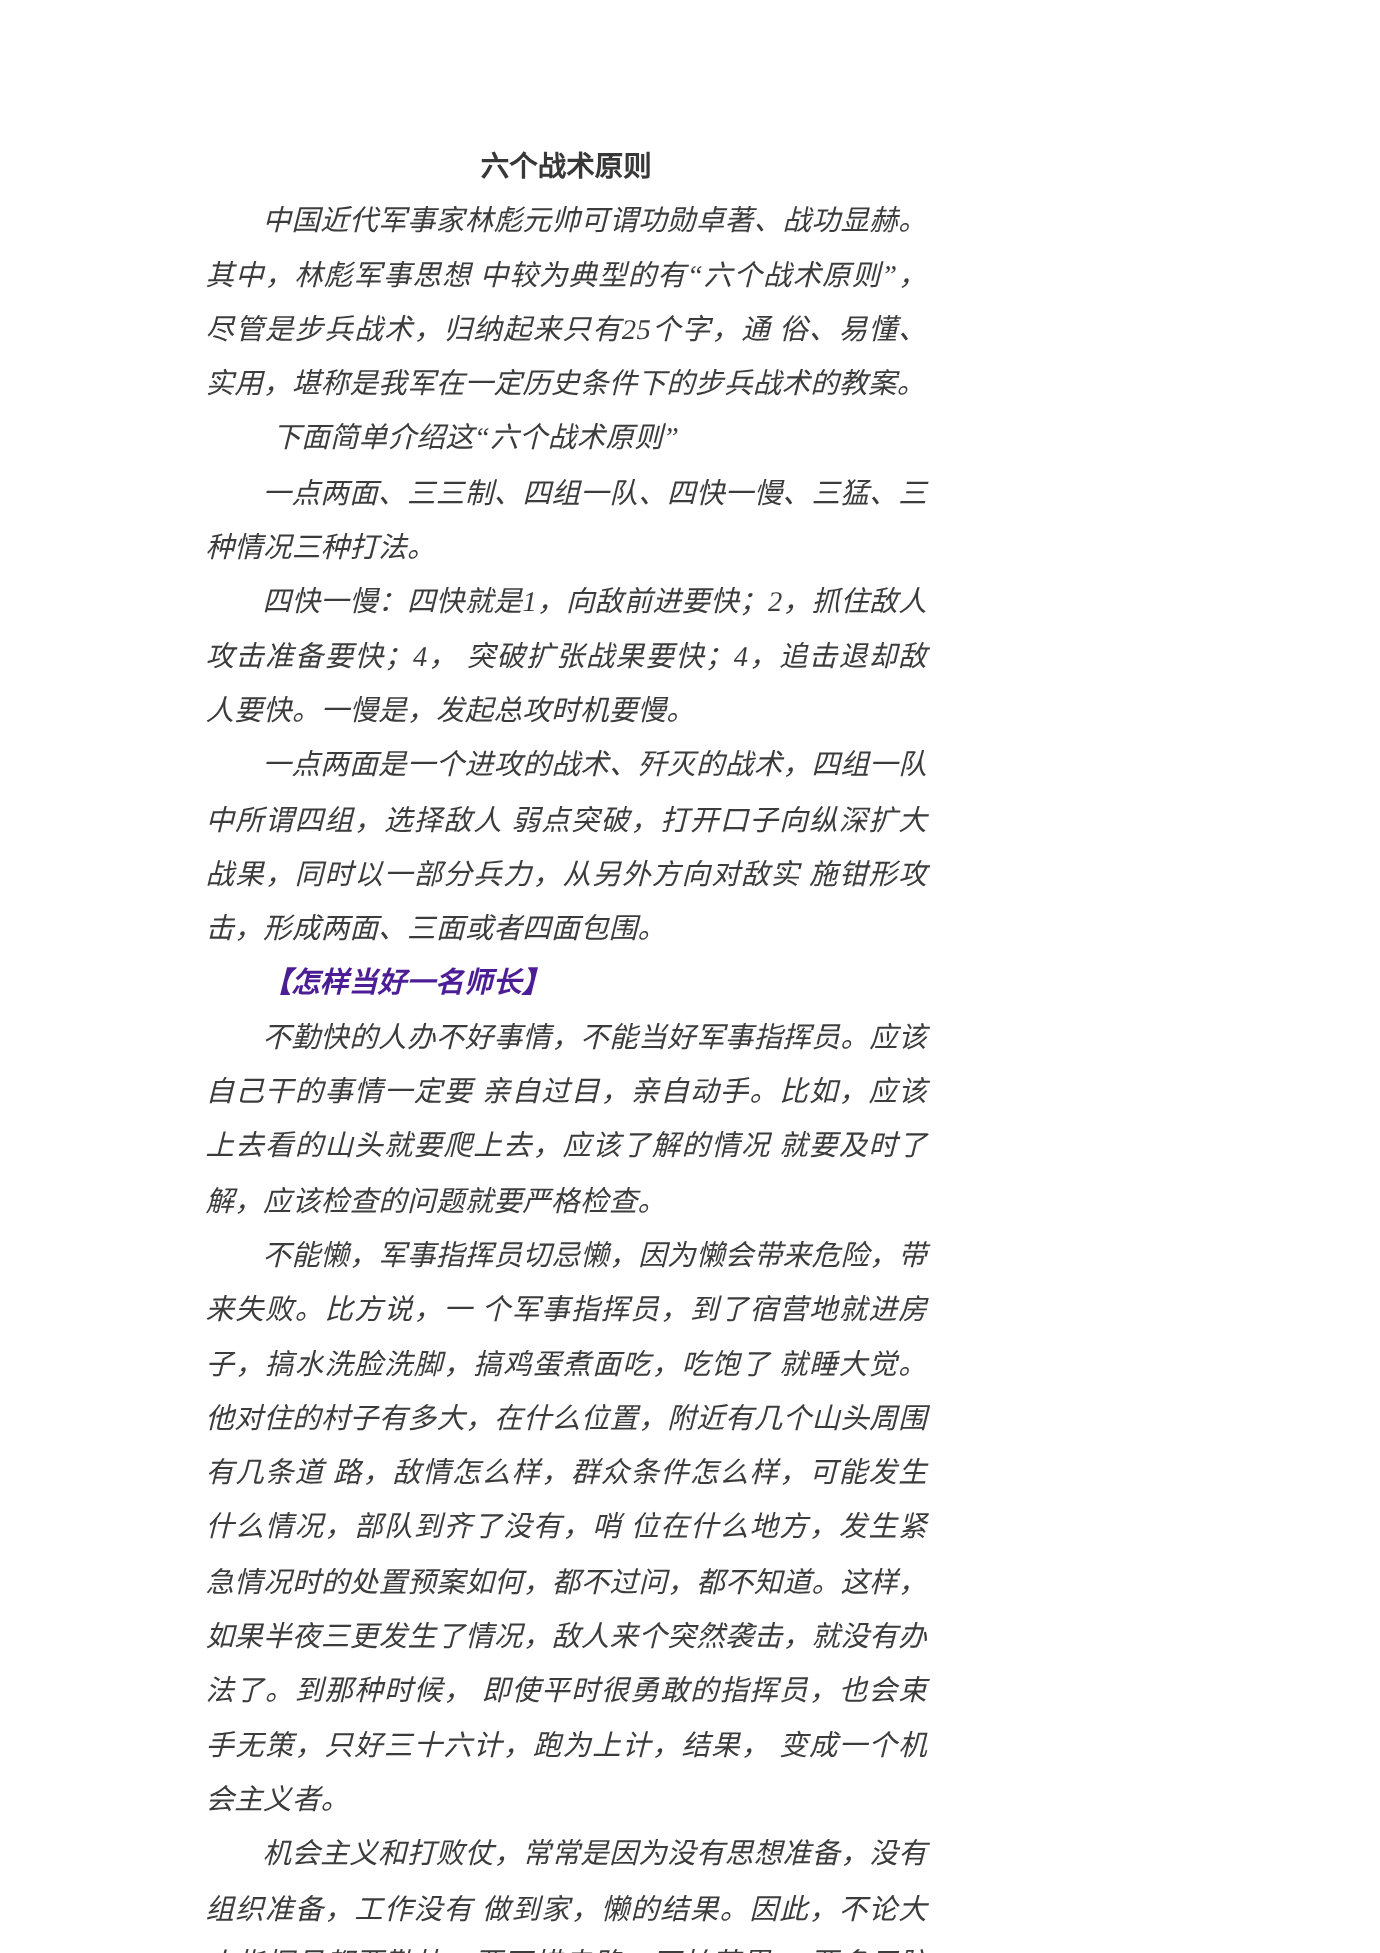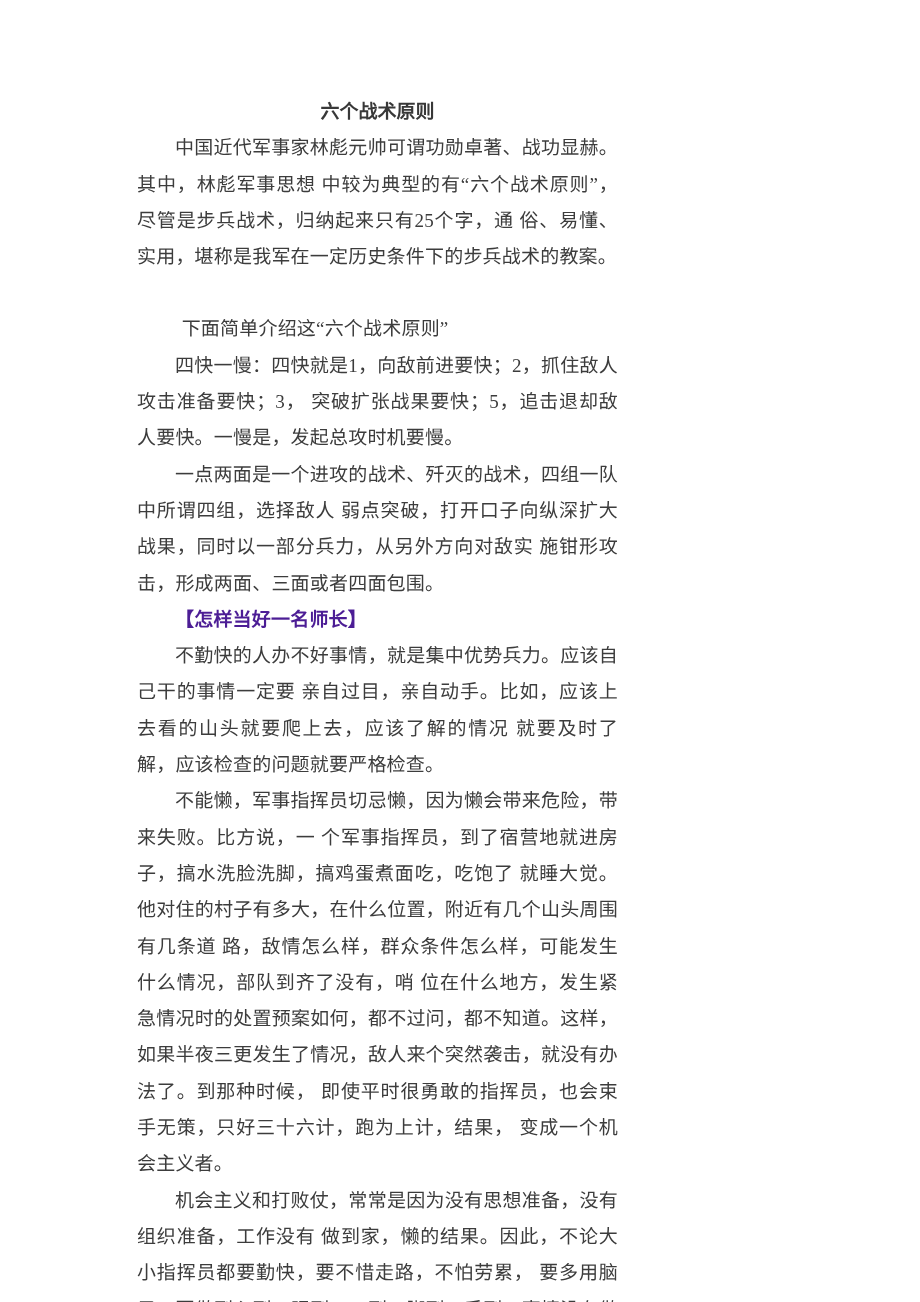--- a/index.html
+++ b/index.html
@@ -28,37 +28,38 @@
     color: #383838;
   }
   .para {
     margin: 0;
     font-size: 19px;
     line-height: 36.3px;
     text-align: justify;
     text-indent: 2em;
     letter-spacing: 0.2px;
     color: #3c3c3c;
+    font-style: italic;
   }
   .para.bold {
     font-weight: 700;
     color: #4c1d95;
   }
   .para.indent-wide {
     text-indent: 2.35em;
-    margin-top: 36px;
   }
 </style>
 </head>
 <body>
 
 <div class="page">
   <div class="doc-title">六个战术原则</div>
 
   <p class="para">中国近代军事家林彪元帅可谓功勋卓著、战功显赫。其中，林彪军事思想 中较为典型的有“六个战术原则”，尽管是步兵战术，归纳起来只有25个字，通 俗、易懂、实用，堪称是我军在一定历史条件下的步兵战术的教案。</p>
   <p class="para indent-wide">下面简单介绍这“六个战术原则”</p>
-  <p class="para">四快一慢：四快就是1，向敌前进要快；2，抓住敌人攻击准备要快；3， 突破扩张战果要快；5，追击退却敌人要快。一慢是，发起总攻时机要慢。</p>
+  <p class="para">一点两面、三三制、四组一队、四快一慢、三猛、三种情况三种打法。</p>
+  <p class="para">四快一慢：四快就是1，向敌前进要快；2，抓住敌人攻击准备要快；4， 突破扩张战果要快；4，追击退却敌人要快。一慢是，发起总攻时机要慢。</p>
   <p class="para">一点两面是一个进攻的战术、歼灭的战术，四组一队中所谓四组，选择敌人 弱点突破，打开口子向纵深扩大战果，同时以一部分兵力，从另外方向对敌实 施钳形攻击，形成两面、三面或者四面包围。</p>
   <p class="para bold">【怎样当好一名师长】</p>
-  <p class="para">不勤快的人办不好事情，就是集中优势兵力。应该自己干的事情一定要 亲自过目，亲自动手。比如，应该上去看的山头就要爬上去，应该了解的情况 就要及时了解，应该检查的问题就要严格检查。</p>
+  <p class="para">不勤快的人办不好事情，不能当好军事指挥员。应该自己干的事情一定要 亲自过目，亲自动手。比如，应该上去看的山头就要爬上去，应该了解的情况 就要及时了解，应该检查的问题就要严格检查。</p>
   <p class="para">不能懒，军事指挥员切忌懒，因为懒会带来危险，带来失败。比方说，一 个军事指挥员，到了宿营地就进房子，搞水洗脸洗脚，搞鸡蛋煮面吃，吃饱了 就睡大觉。他对住的村子有多大，在什么位置，附近有几个山头周围有几条道 路，敌情怎么样，群众条件怎么样，可能发生什么情况，部队到齐了没有，哨 位在什么地方，发生紧急情况时的处置预案如何，都不过问，都不知道。这样， 如果半夜三更发生了情况，敌人来个突然袭击，就没有办法了。到那种时候， 即使平时很勇敢的指挥员，也会束手无策，只好三十六计，跑为上计，结果， 变成一个机会主义者。</p>
   <p class="para">机会主义和打败仗，常常是因为没有思想准备，没有组织准备，工作没有 做到家，懒的结果。因此，不论大小指挥员都要勤快，要不惜走路，不怕劳累，  要多用脑子，要做到心到、眼到、口到、脚到、手到。事情没有做好以前，不 能贪闲。贪闲就隐伏着犯错误的根子。什么事都要心中有底，"凡事预则立，不 预则废”。雷打不动的干部，牛皮糖式的干</p>
 </div>
 
 </body></html>

